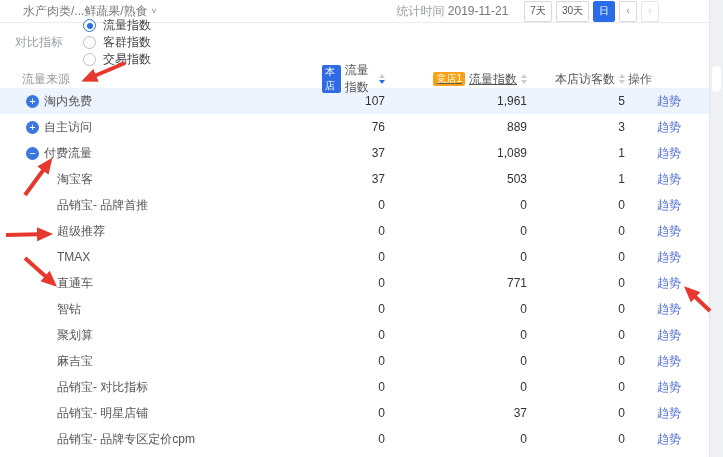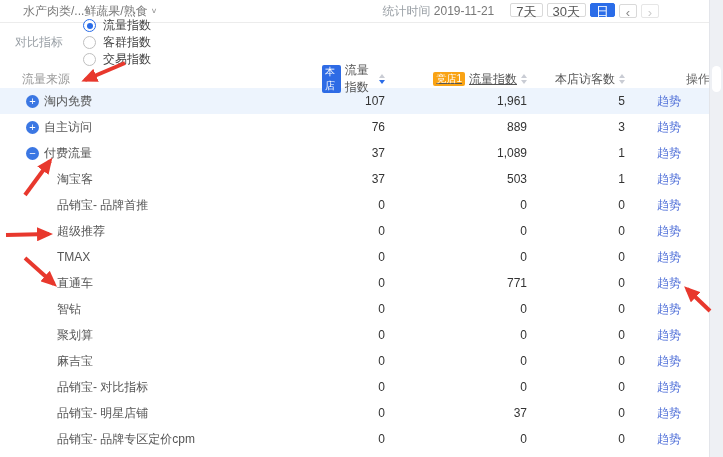--- a/index.html
+++ b/index.html
@@ -13,22 +13,22 @@
   .topbar {
     height:23px; display:flex; justify-content:space-between; align-items:center;
     padding:0 64px 0 23px; border-bottom:1px solid #ececec;
   }
   .breadcrumb { color:#777; cursor:pointer; display:flex; align-items:center; gap:3px; }
   .breadcrumb .caret { font-size:9px; color:#999; transform:scaleY(.8); }
   .top-right { display:flex; align-items:center; }
   .stat-label { color:#9aa0a6; margin-right:12px; }
   .stat-date  { color:#777; }
   .range-btn, .nav-btn {
-    height:14px; min-width:18px; padding:0 5px; margin-left:4px;
-    font-size:13px; line-height:16px; border:1px solid #d9d9d9; border-radius:2px;
+    height:21px; min-width:18px; padding:0 5px; margin-left:4px;
+    font-size:10px; line-height:16px; border:1px solid #d9d9d9; border-radius:2px;
     background:#fff; color:#555; cursor:pointer; font-family:inherit;
   }
   .range-btn.active { background:var(--accent,#2a6ce8); border-color:var(--accent,#2a6ce8); color:#fff; }
   .nav-btn { padding:0 4px; color:#888; }
   .nav-btn.disabled { color:#ccc; border-color:#e6e6e6; cursor:default; }
   
   .filter-row { height:39px; display:flex; align-items:center; padding-left:15px; }
   .filter-label { color:#9aa0a6; margin-right:20px; }
   .radio-item { display:flex; align-items:center; margin-right:46px; cursor:pointer; }
   .radio-circle {
@@ -39,21 +39,21 @@
   .radio-item.selected .radio-circle::after {
     content:""; width:6px; height:6px; border-radius:50%; background:var(--accent,#2a6ce8);
   }
   .radio-label { margin-left:7px; color:#444; }
   
   .thead, .trow { display:grid; grid-template-columns:322px 68px 140px 98px 82px; height:26px; align-items:center; }
   .thead { color:#555; }
   .h1 { padding-left:22px; color:#999; }
   .h2, .h3, .h4 { display:flex; justify-content:flex-end; align-items:center; }
   .h2 { padding-right:5px; } .h3 { padding-right:3px;text-decoration:underline; } .h4 { padding-right:3px;align-items:center; }
-  .h5 { text-align:right; color:#666; }
+  .h5 { text-align:left; color:#666; }
   .badge { font-size:10px; line-height:14px; padding:0 3px; border-radius:2px; color:#fff; margin-right:4px; }
   .badge.own  { background:var(--badge-own,#2e6be5); }
   .badge.comp { background:var(--badge-comp,#f9a314); }
   .sort { display:inline-flex; flex-direction:column; margin-left:4px; cursor:pointer; }
   .sort i { display:block; width:0; height:0; border-left:3.5px solid transparent; border-right:3.5px solid transparent; }
   .sort .su { border-bottom:4px solid #c9ccd4; margin-bottom:2px; }
   .sort .sd { border-top:4px solid #c9ccd4; }
   .sort .sd.active { border-top-color:var(--accent,#2a6ce8); }
   .trow.hl { background:var(--row-hl,#edf4fd); }
   .c1 { display:flex; align-items:center; padding-left:26px; }

